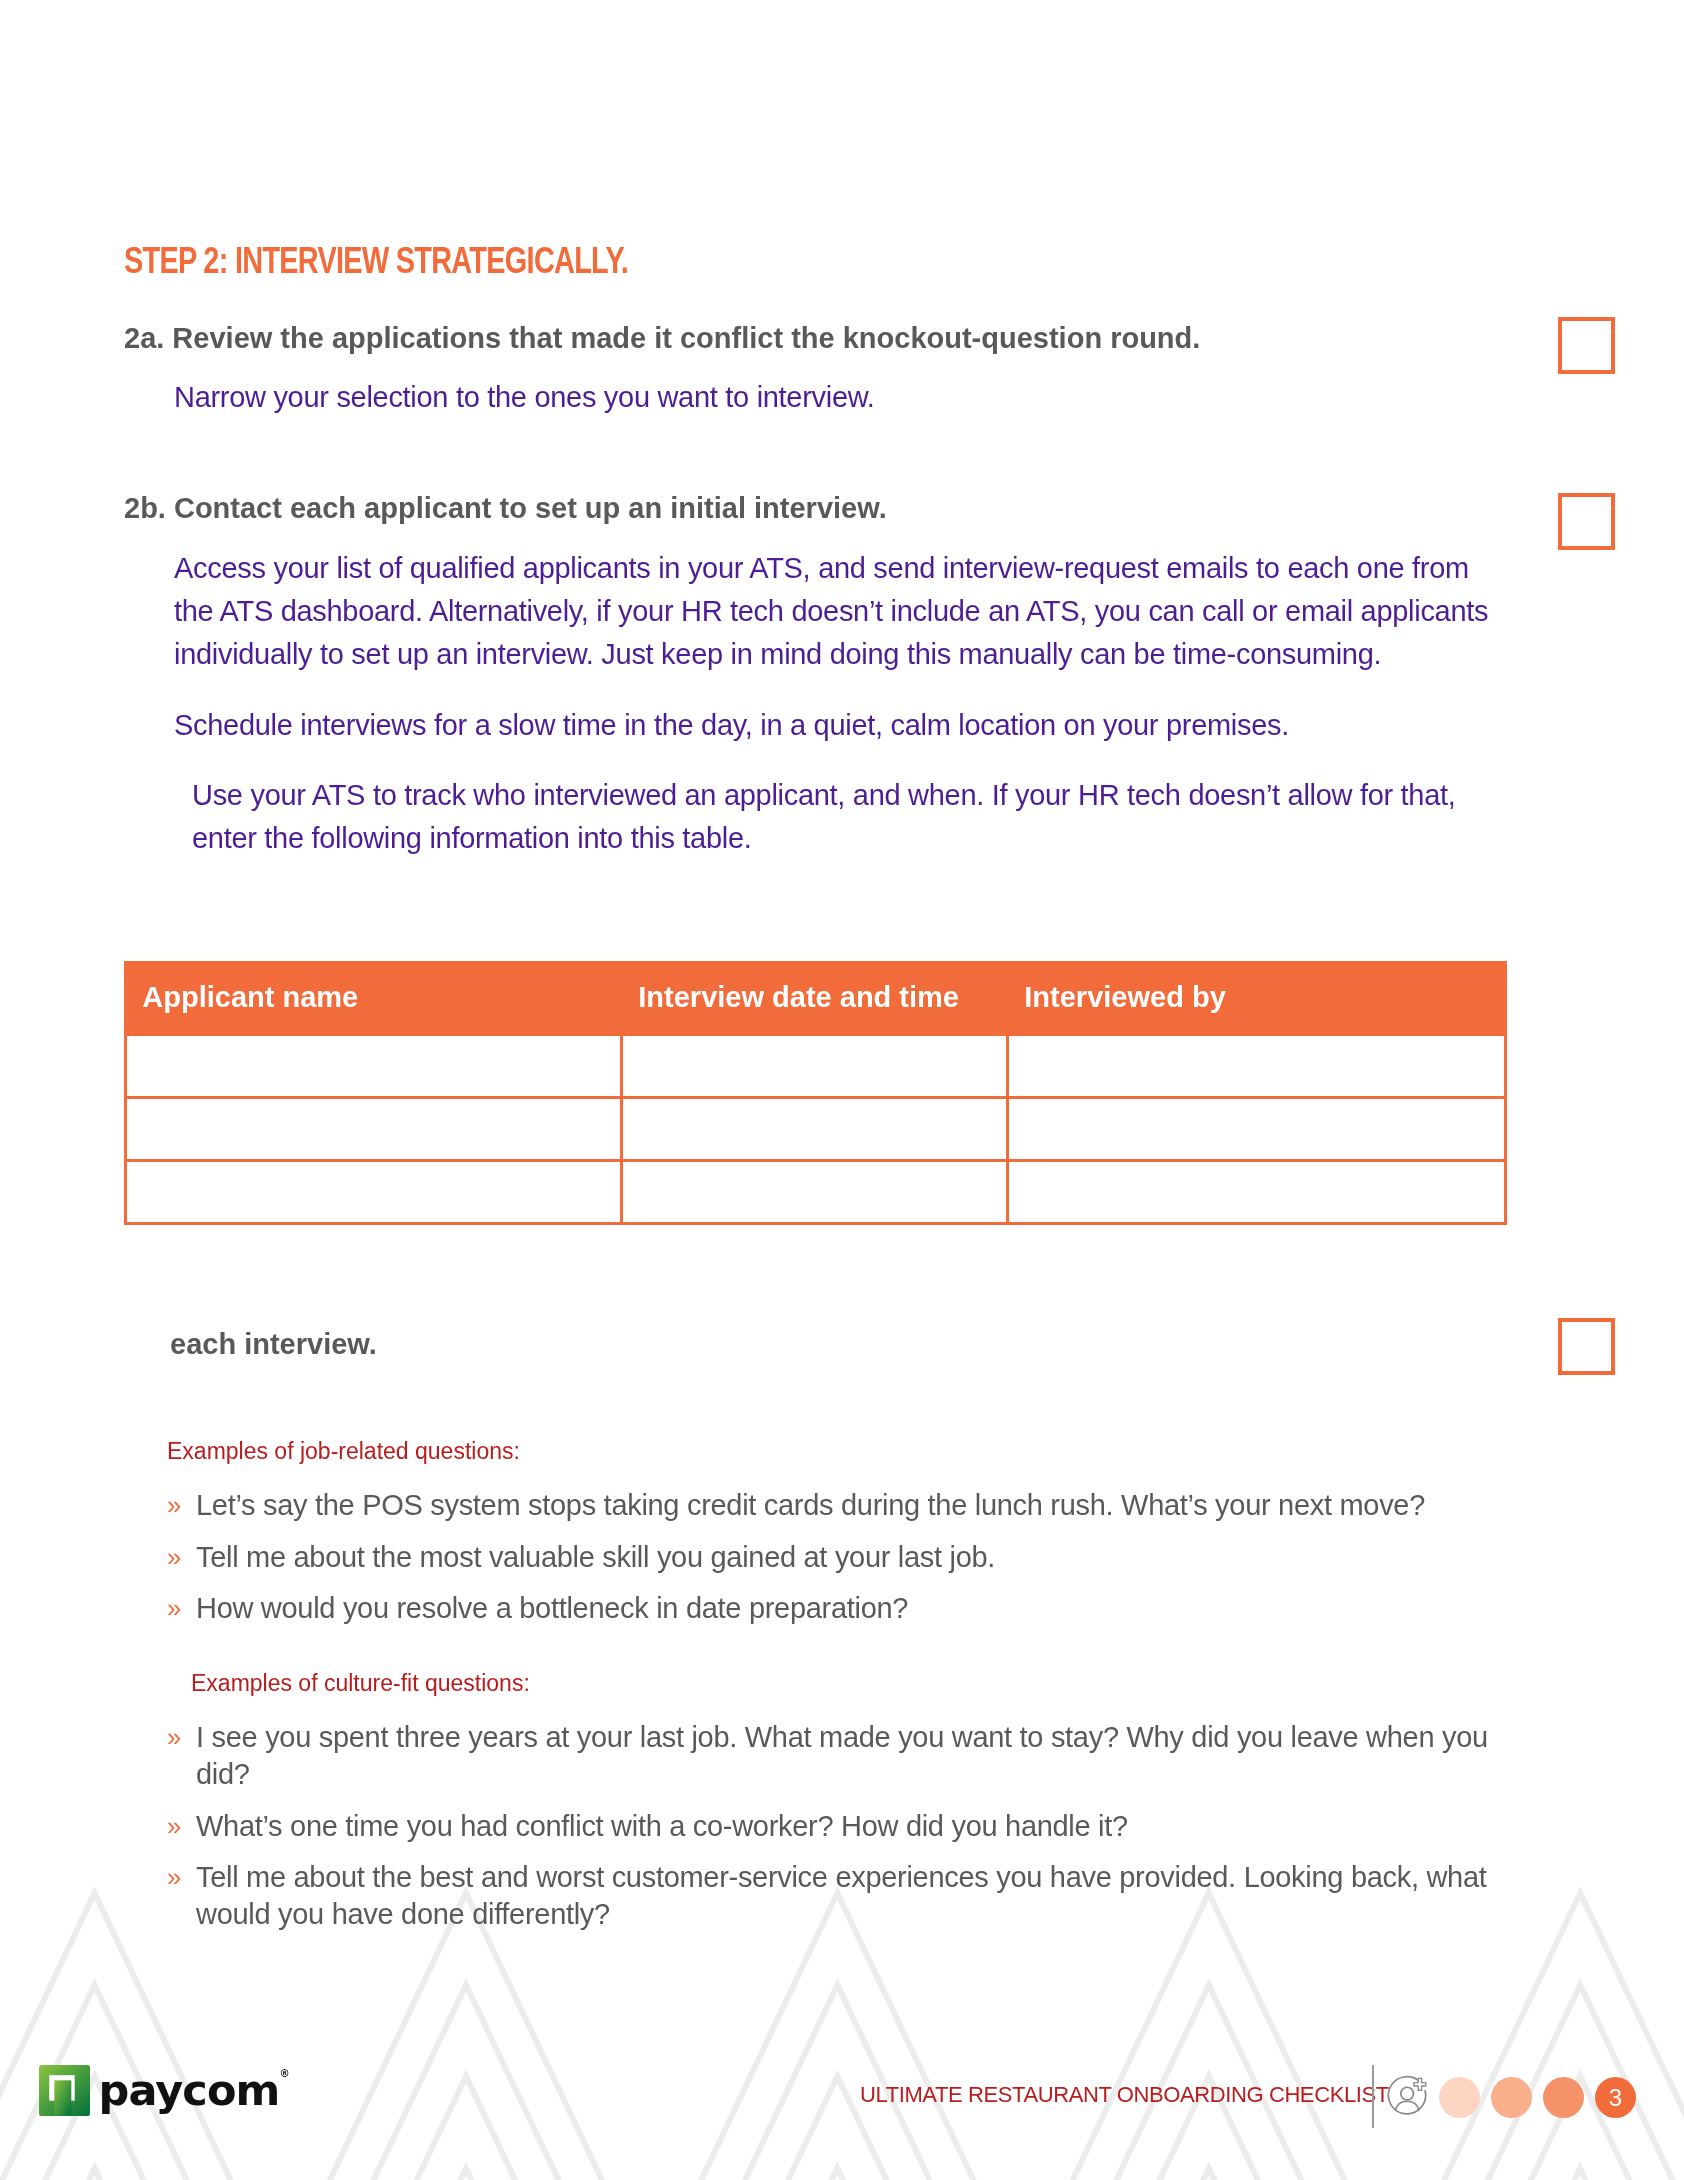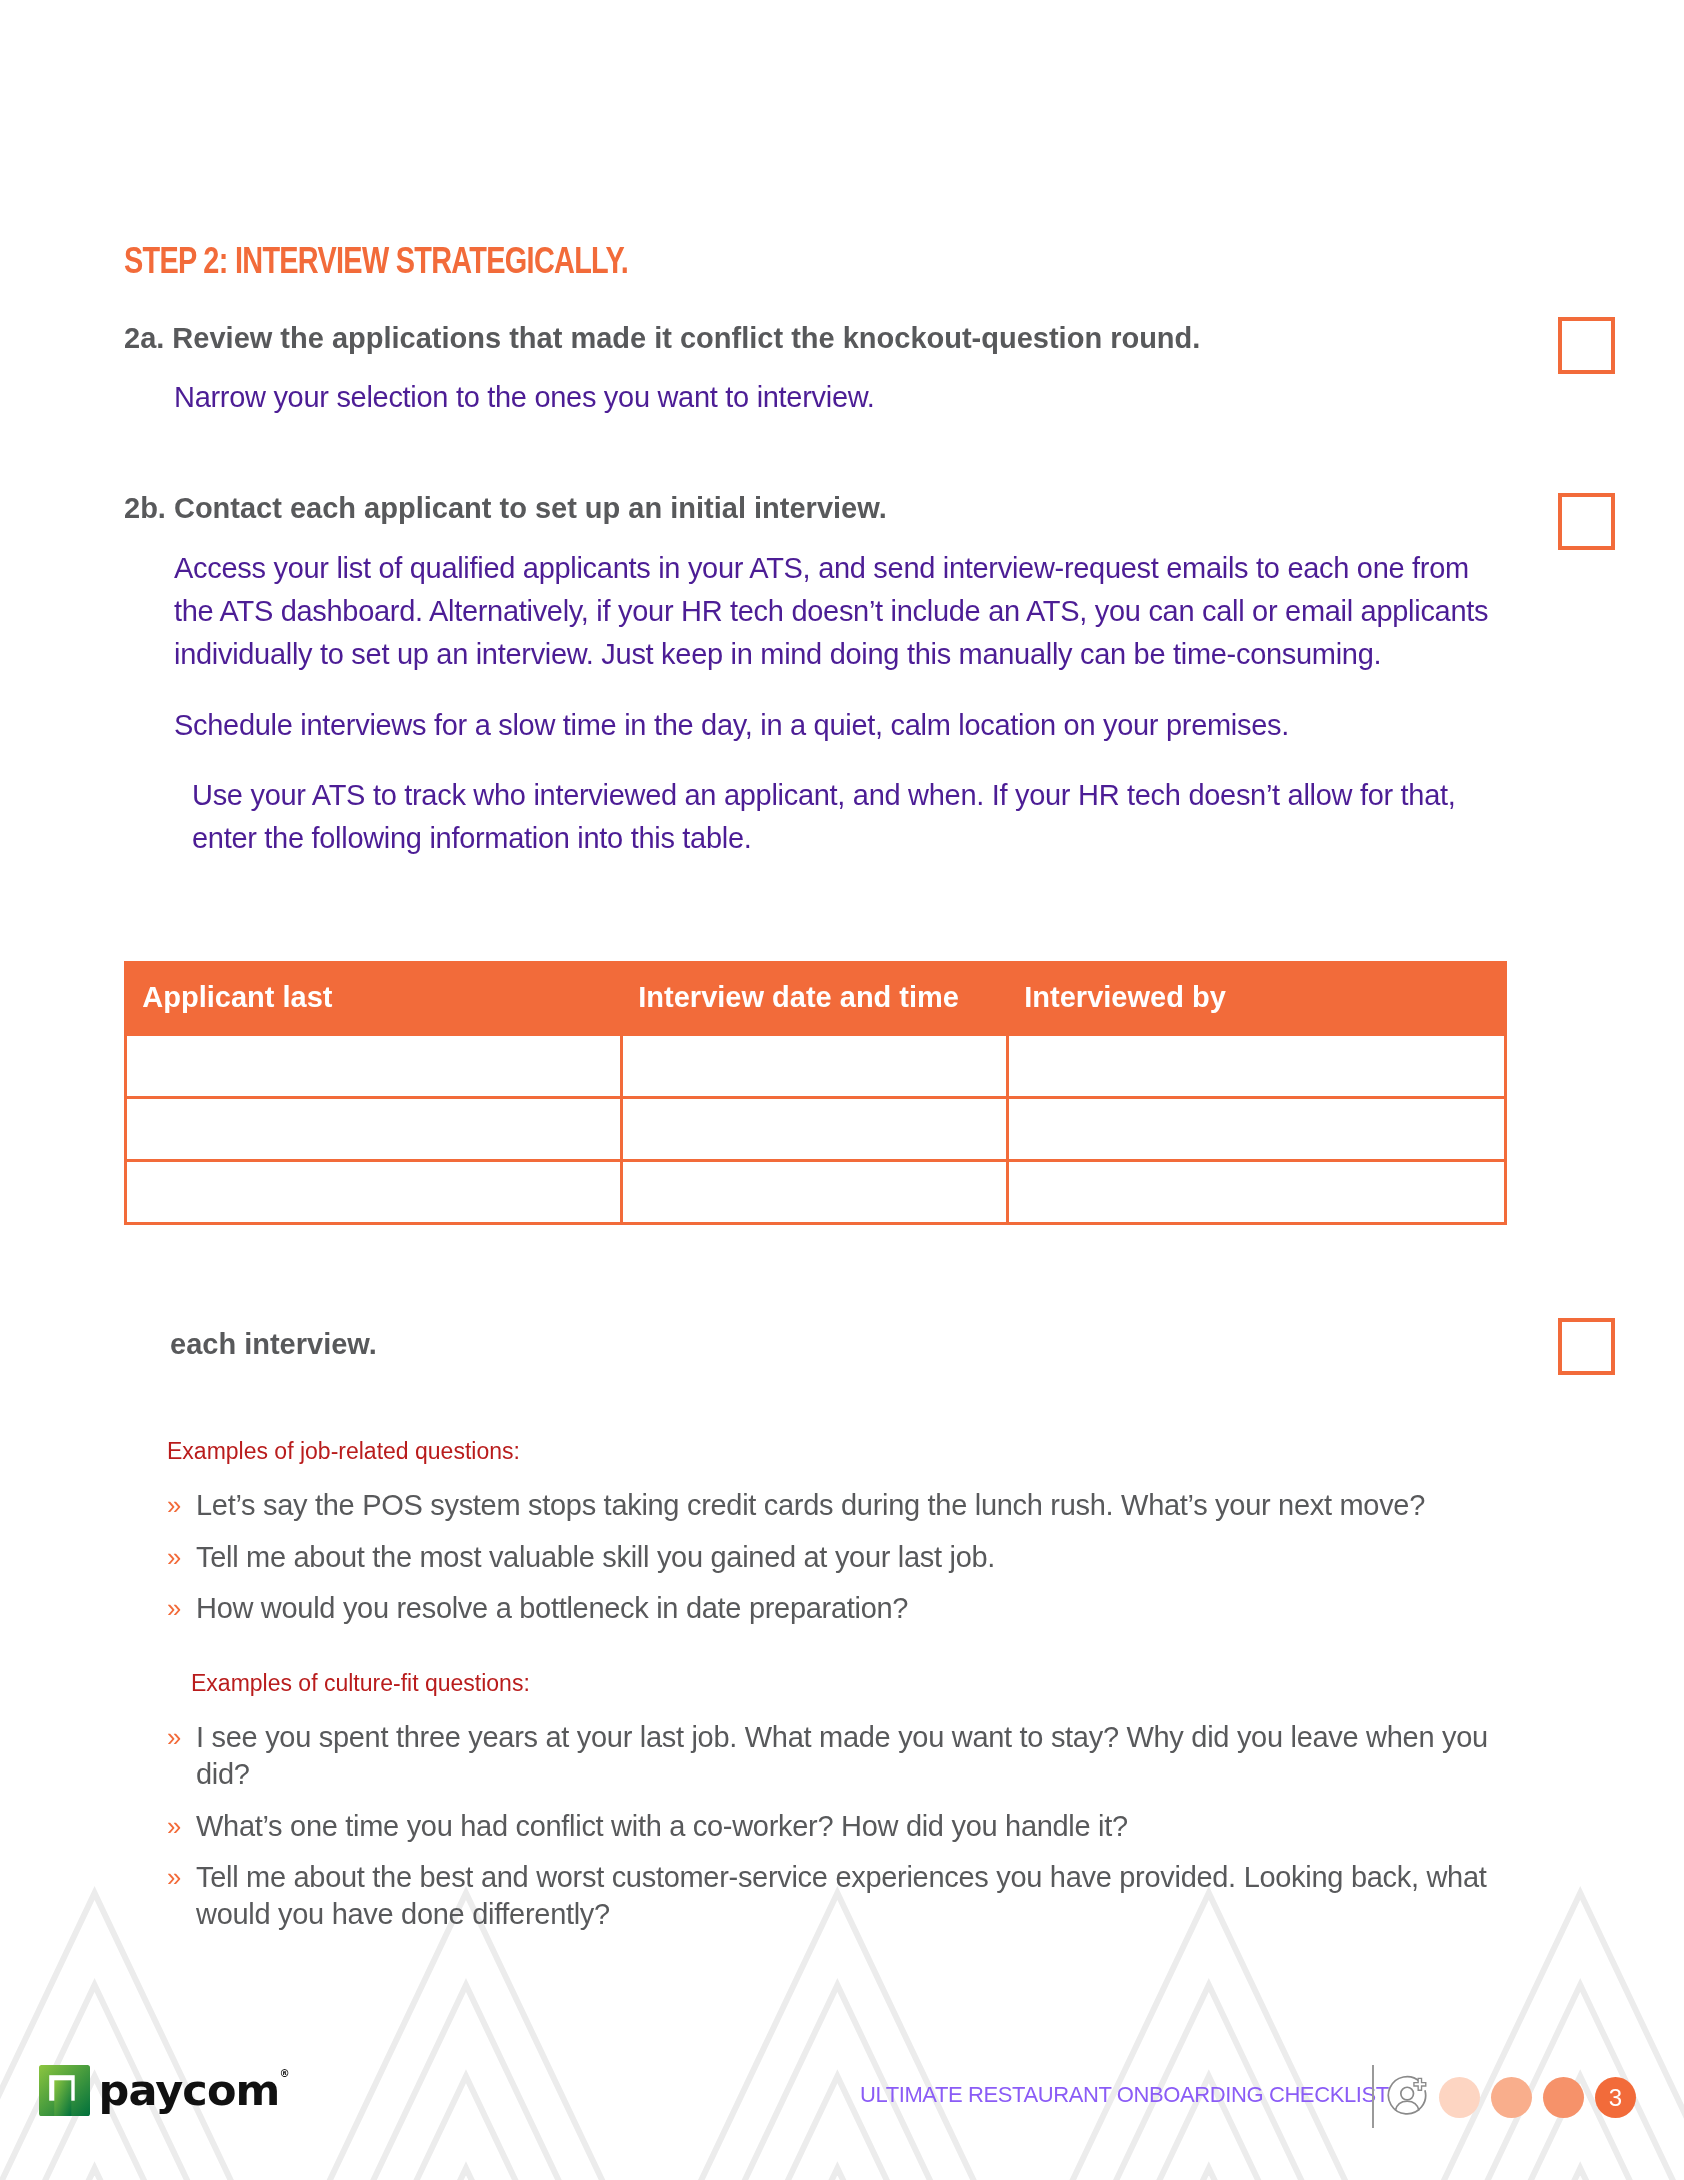--- a/index.html
+++ b/index.html
@@ -47,21 +47,21 @@
   .sub-label { font-size: 23px; color: #b91c1c; }
   ul.q { list-style: none; margin: 0; padding: 0; }
   ul.q li {
     position: relative; padding-left: 29px; font-size: 29px; line-height: 37px;
     color: #58595b; margin-bottom: 14.5px; letter-spacing: -0.3px;
   }
   ul.q li .bullet {
     position: absolute; left: 0; top: 0; color: #f26b3a; font-size: 25.6px;
   }
   .footer-title {
-    left: 860px; top: 2082px; font-size: 22px; color: #8b5cf6; white-space: nowrap;
+    left: 860px; top: 2082px; font-size: 22px; color: #b91c1c; white-space: nowrap;
     letter-spacing: -0.4px;
   }
   .footer-divider { left: 1372px; top: 2065px; width: 1.7px; height: 63px; background: #9a9a9a; }
   .progress-dot { width: 41px; height: 41px; border-radius: 50%; top: 2077px;
     color: #fff; font-size: 24px; text-align: center; line-height: 41px; }
   .logo { left: 39px; top: 2065px; display: flex; align-items: center; }
   .logo-mark { width: 51px; height: 51px; }
   .logo-text { font-family: "DejaVu Sans", sans-serif; font-weight: bold; font-size: 43px;
     color: #111; margin-left: 8.5px; letter-spacing: -0.9px; line-height: 1; }
   .logo-reg { font-size: 10.2px; vertical-align: top; color: #111; }
@@ -90,21 +90,21 @@
 
 <div class="abs table-wrap">
   <table class="log">
     <colgroup>
       <col style="width:496px">
         <col style="width:386px">
         <col style="width:498px">
     </colgroup>
     <thead>
       <tr>
-        <th>Applicant last</th>
+        <th>Applicant name</th>
         <th>Interview date and time</th>
         <th>Interviewed by</th>
       </tr>
     </thead>
     <tbody>
       <tr class="r1">
         <td></td>
         <td></td>
         <td></td>
       </tr>

